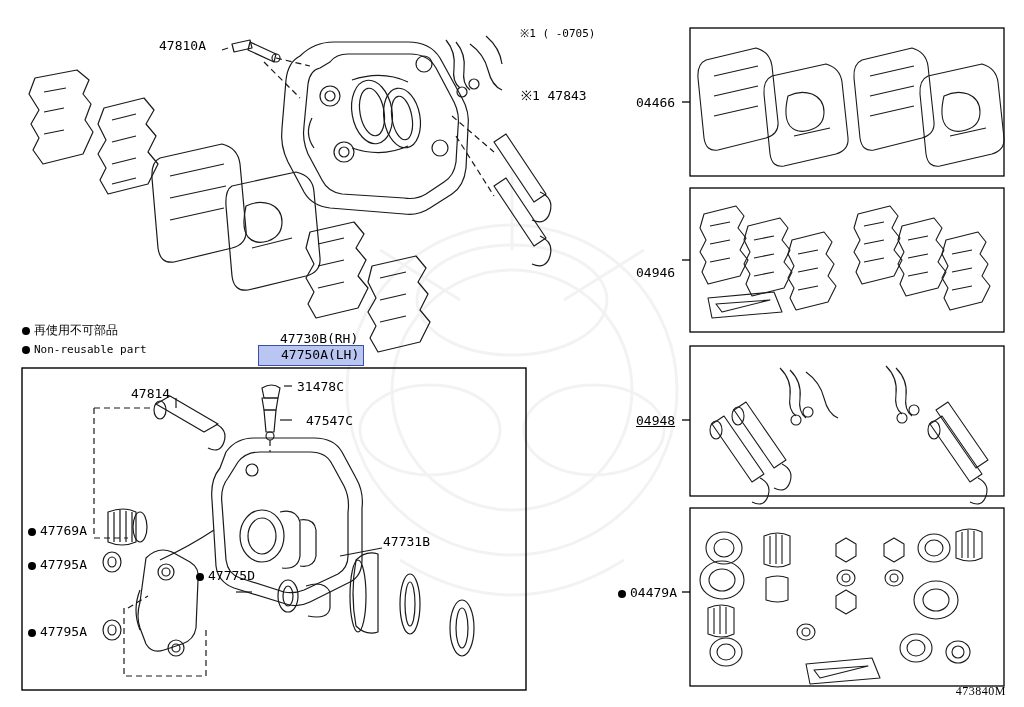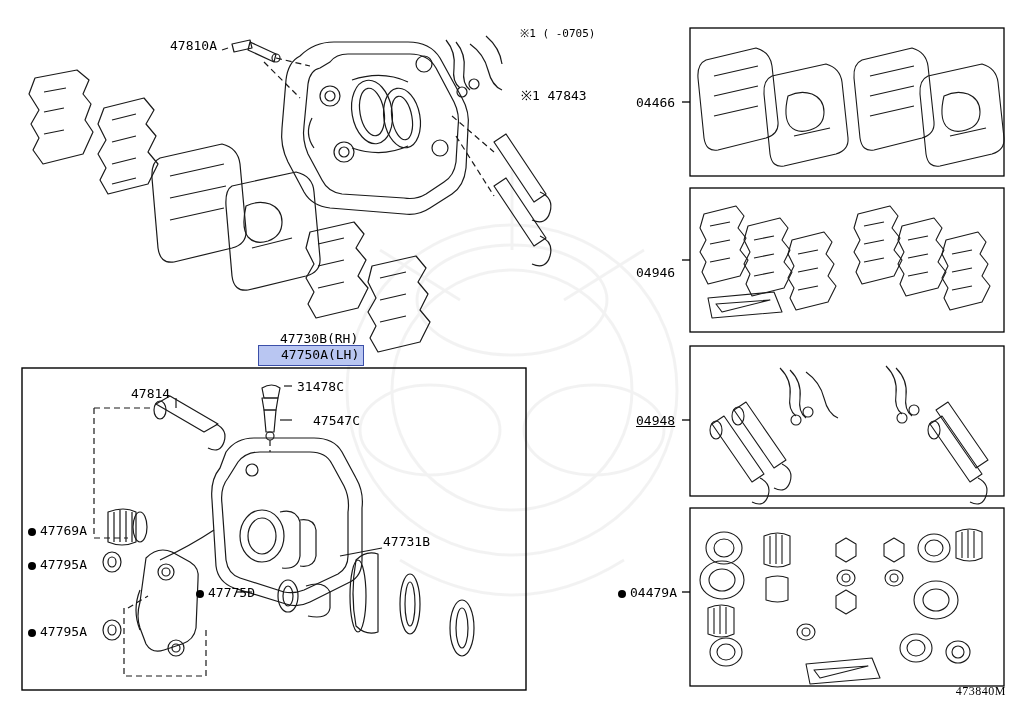--- a/index.html
+++ b/index.html
@@ -94,24 +94,32 @@
 
       <path d="M446 40 q10 12 8 28 q-2 14 6 20"></path>
       <path d="M456 42 q10 12 8 28 q-2 14 6 20"></path>
       <circle cx="462" cy="92" r="5"></circle>
       <circle cx="474" cy="84" r="5"></circle>
       <path d="M470 44 q14 10 18 26 q4 16 14 20"></path>
       <path d="M486 36 q14 12 16 28"></path>
     </g>
   </svg>
 
-  <div class="lbl" style="left:170px;top:38px;">47810A</div>
+  <div class="lbl" style="left:159px;top:38px;">47810A</div>
   <div class="lbl small" style="left:512px;top:25px;margin-left:8px;">※1 (    -0705)</div>
   <div class="lbl" style="left:521px;top:86px;">※1 47843</div>
 
+  <div class="legendbox">
+    <div class="legendrow">
+      <span class="bullet"></span><span class="t">再使用不可部品</span>
+    </div>
+    <div class="legendrow">
+      <span class="bullet"></span><span class="t mono">Non-reusable part</span>
+    </div>
+  </div>
 
   <svg class="layer" viewBox="0 0 1024 707">
 
     <rect x="22" y="368" width="504" height="322" fill="none" stroke="#000" stroke-width="1.4"></rect>
 
     <g fill="none" stroke="#1a1a1a" stroke-width="1.2" stroke-linejoin="round">
 
       <path d="M226 452 q10 -14 28 -14 l60 0 q20 0 28 14 l14 26 q8 14 6 30 l0 52 q0 16 -12 22 l-40 20 q-12 6 -24 2 l-52 -16 q-16 -6 -18 -22 l-4 -66 q-2 -20 8 -32 z"></path>
       <path d="M238 462 q8 -10 22 -10 l50 0 q16 0 22 12 l12 22 q6 12 4 26 l0 44 q0 12 -10 18 l-34 16 q-10 4 -20 2 l-44 -14 q-12 -4 -14 -18 l-4 -56 q-2 -16 6 -26 z"></path>
       <ellipse cx="262" cy="536" rx="22" ry="26"></ellipse>
@@ -172,24 +180,24 @@
       <path d="M176 398 L176 408"></path>
     </g>
   </svg>
 
   <div class="codebox" style="left:260px;top:331px;">47730B(RH)</div>
   <div class="hl" style="left:258px;top:345px;width:104px;height:19px;"></div>
   <div class="codebox" style="left:261px;top:347px;">47750A(LH)</div>
 
   <div class="lbl" style="left:131px;top:386px;">47814</div>
   <div class="lbl" style="left:297px;top:379px;">31478C</div>
-  <div class="lbl" style="left:313px;top:413px;">47547C</div>
+  <div class="lbl" style="left:306px;top:413px;">47547C</div>
   <div class="lbl" style="left:383px;top:534px;">47731B</div>
 
-  <div class="lbl" style="left:196px;top:585px;text-align:center;">
+  <div class="lbl" style="left:196px;top:568px;text-align:center;">
     <span class="bullet"></span><span>47775D</span>
   </div>
   <div class="lbl" style="left:28px;top:523px;">
     <span class="bullet"></span><span>47769A</span>
   </div>
   <div class="lbl" style="left:28px;top:557px;">
     <span class="bullet"></span><span>47795A</span>
   </div>
   <div class="lbl" style="left:28px;top:624px;">
     <span class="bullet"></span><span>47795A</span>

